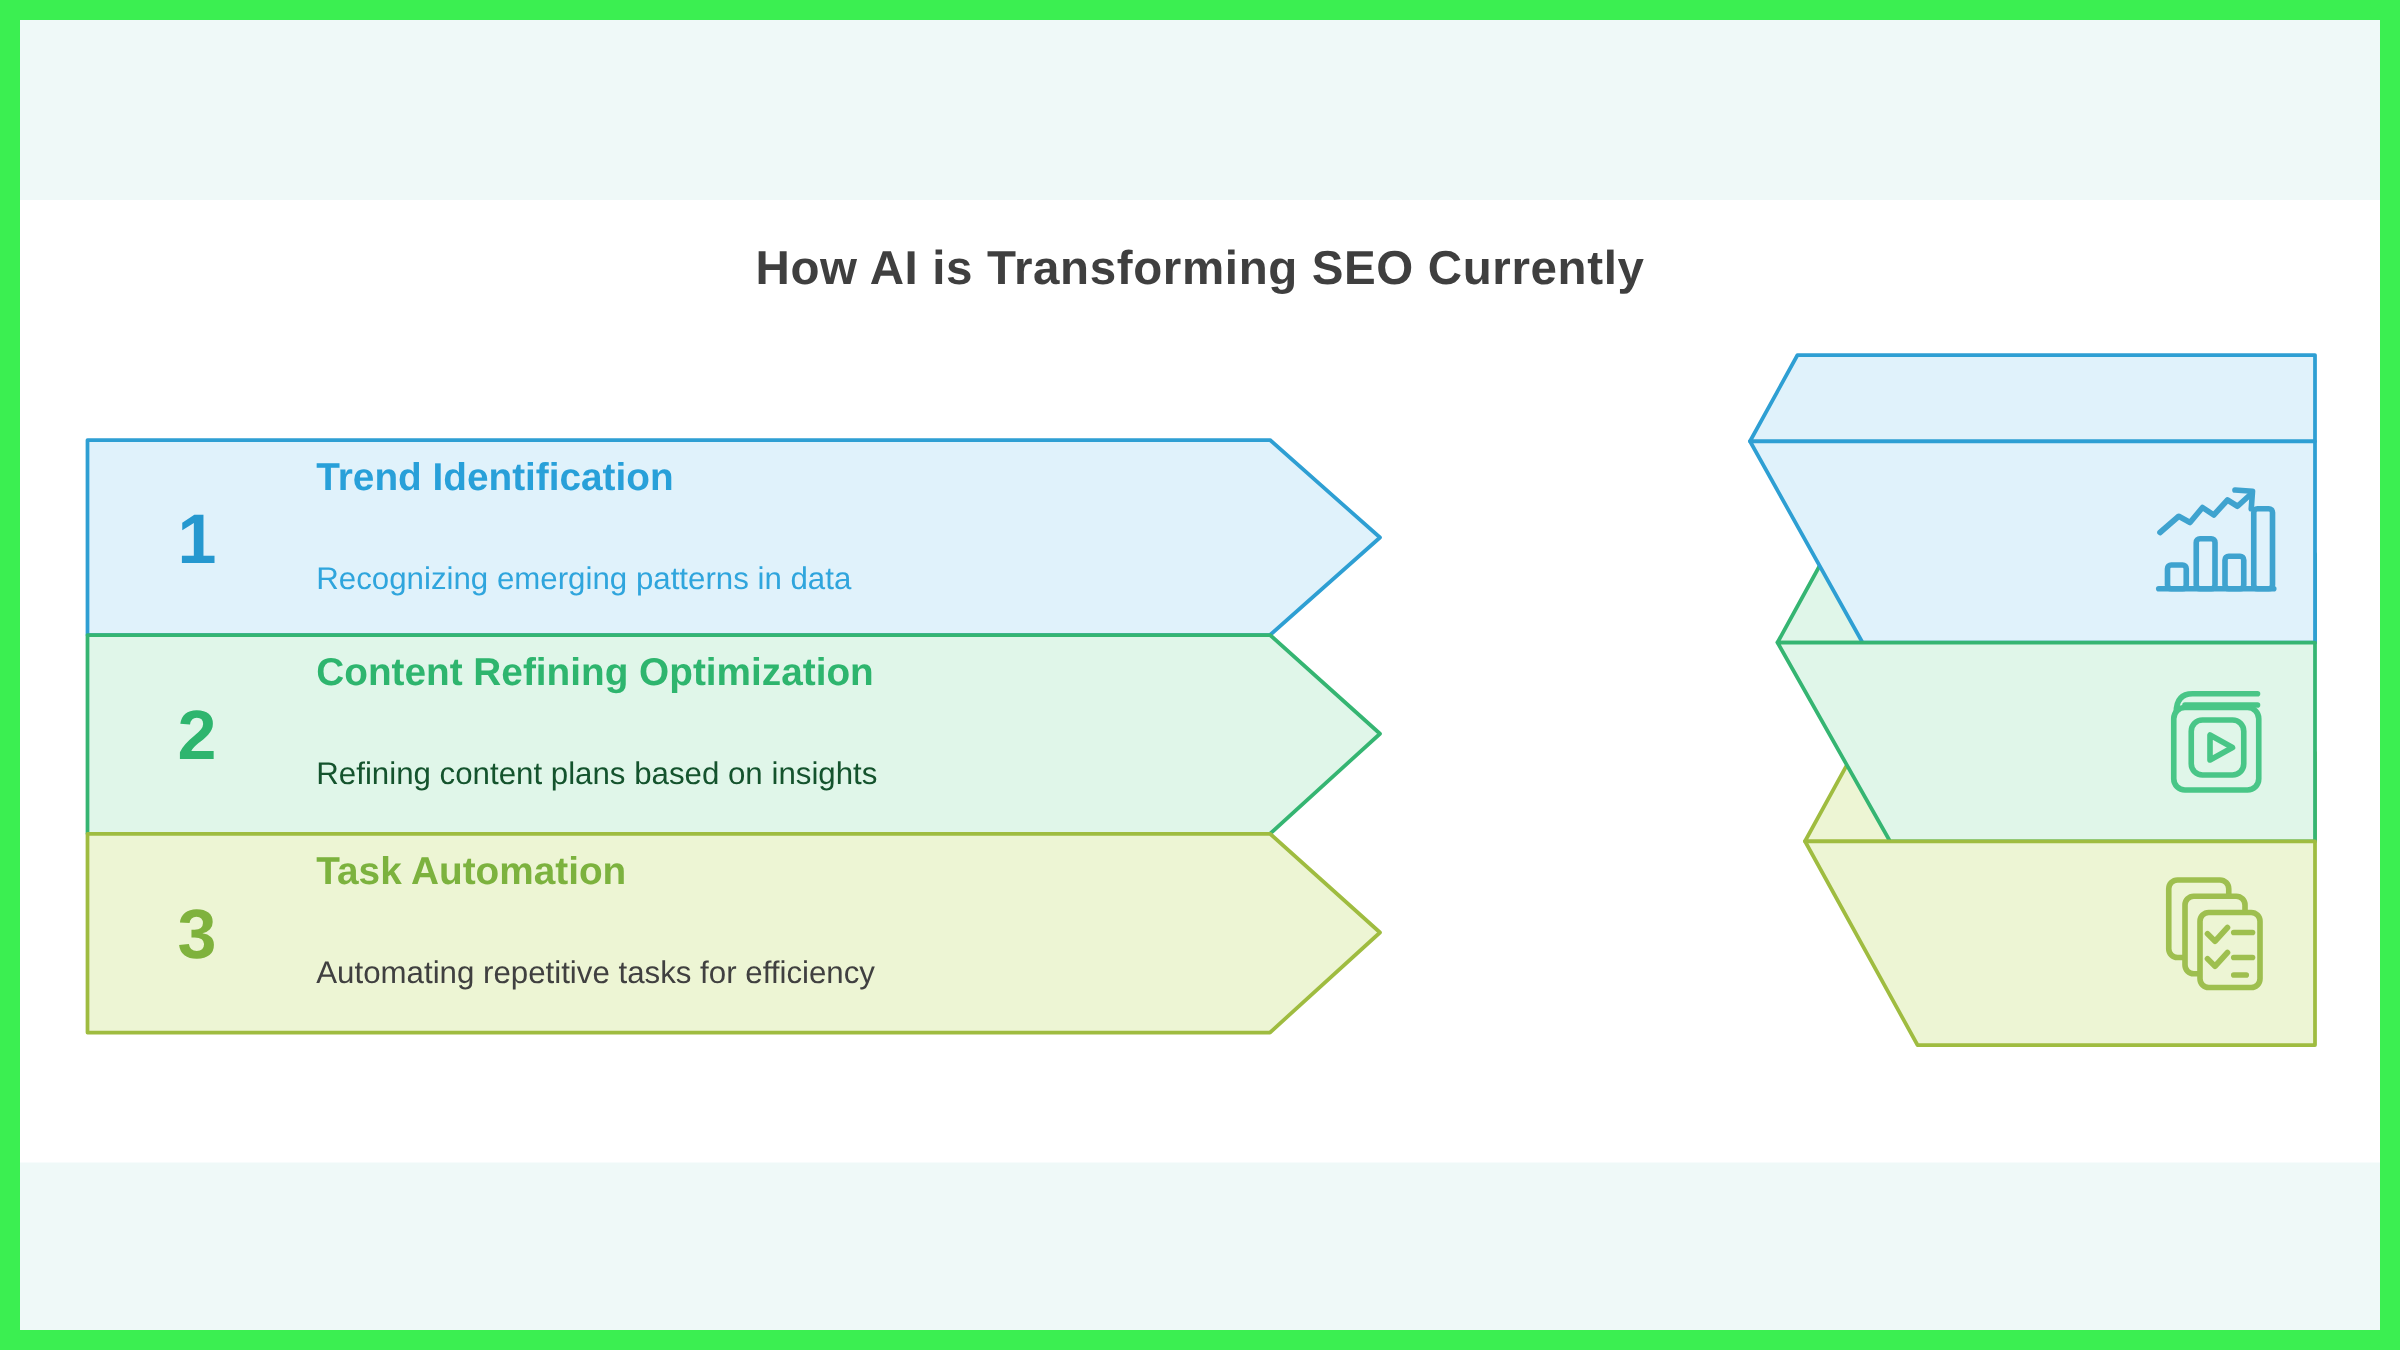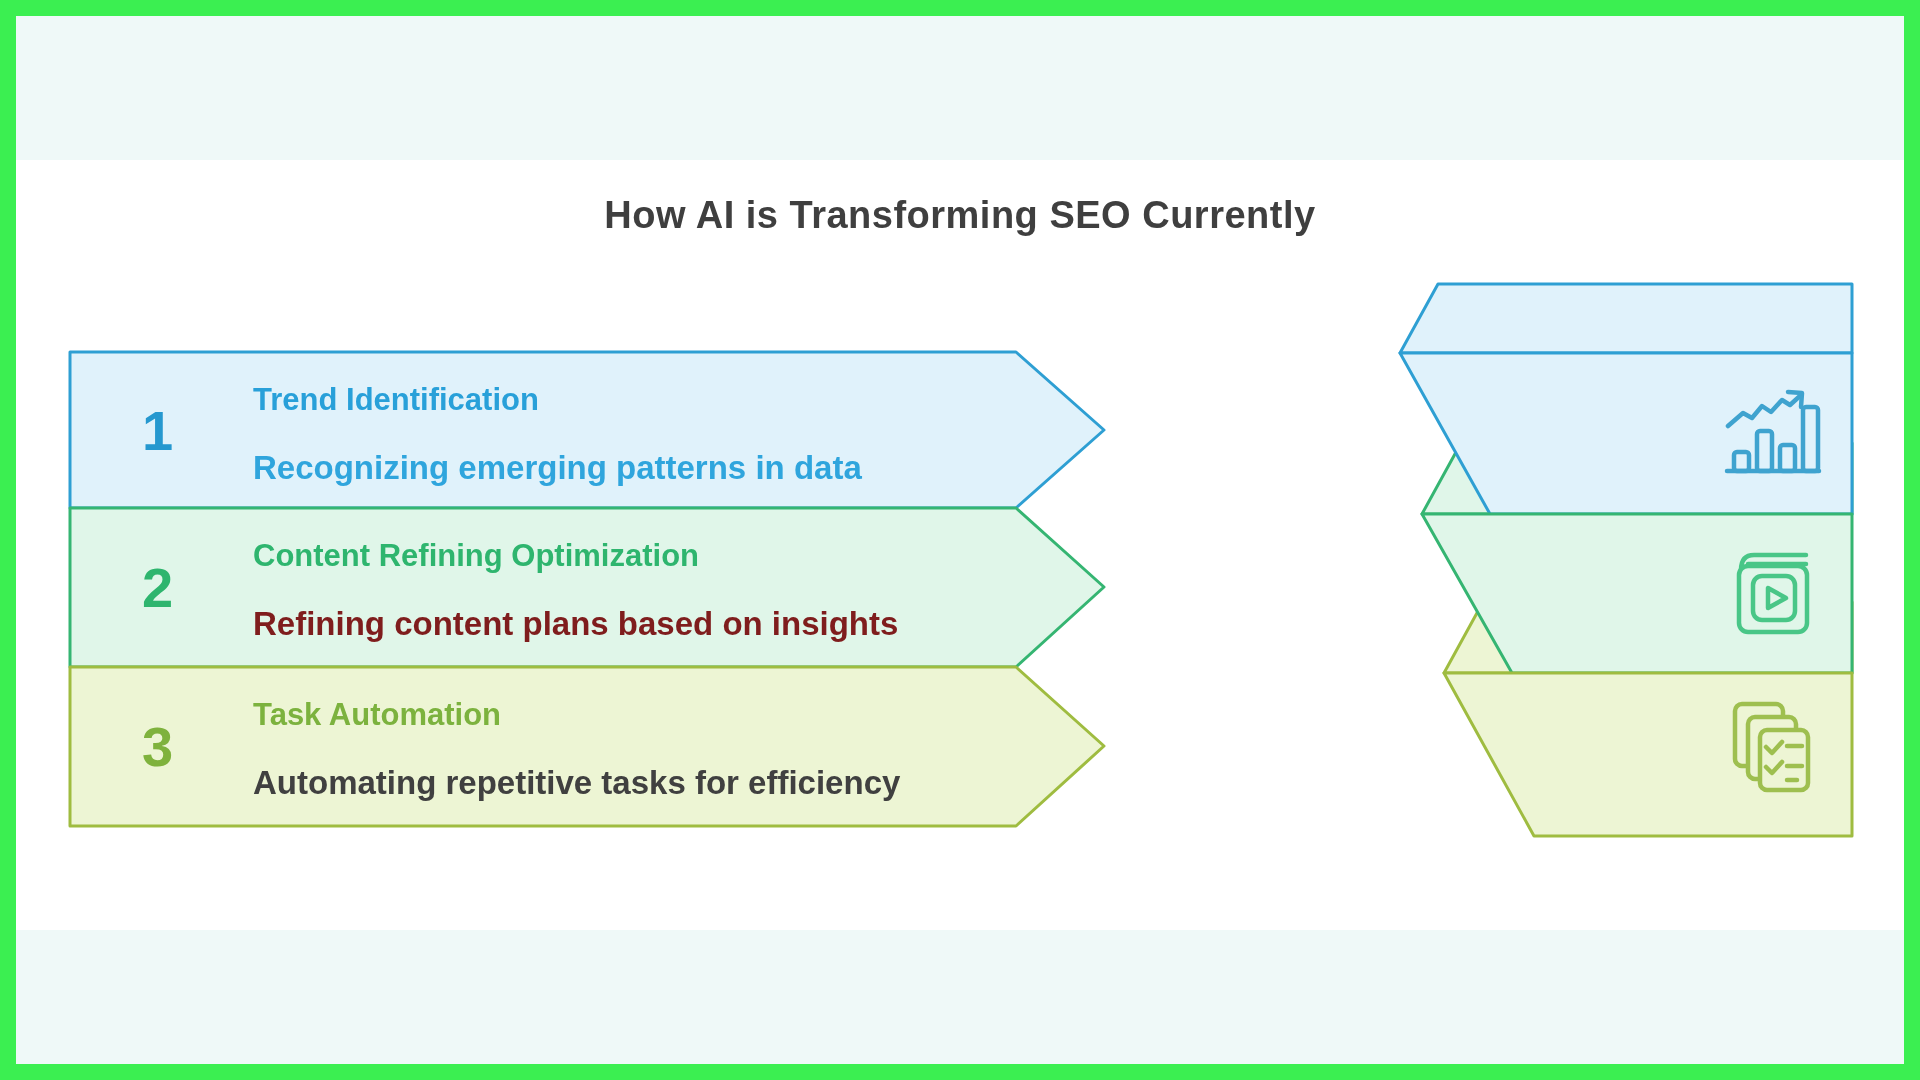--- a/index.html
+++ b/index.html
@@ -17,24 +17,24 @@
   .shapes { position:absolute; left:0; top:0; width:1920px; height:1080px; }
   .step   { position:absolute; left:70px; width:946px; }
   .step-1 { top:352px; height:156px; }
   .step-2 { top:508px; height:159px; }
   .step-3 { top:667px; height:159px; }
   .num {
     position:absolute; left:0; top:0; width:175px; height:100%;
     display:flex; align-items:center; justify-content:center;
     font-size:56px; font-weight:bold;
   }
-  .heading { position:absolute; left:183px; top:30px; font-size:31px; font-weight:bold; white-space:nowrap; }
-  .sub     { position:absolute; left:183px; top:97px; font-size:33px; white-space:nowrap;font-weight:bold; }
+  .heading { position:absolute; left:183px; top:12px; font-size:31px; font-weight:bold; white-space:nowrap; }
+  .sub     { position:absolute; left:183px; top:97px; font-size:25px; white-space:nowrap; }
   .c-blue-h  { color:#28A0D9; } .c-blue-s  { color:#2FA5DD; } .c-blue-n  { color:#2598CF; }
-  .c-green-h { color:#2EB56E; } .c-green-s { color:#7f1d1d; } .c-green-n { color:#2EB56E; }
+  .c-green-h { color:#2EB56E; } .c-green-s { color:#14532d; } .c-green-n { color:#2EB56E; }
   .c-olive-h { color:#7CB23E; } .c-olive-s { color:#404040; } .c-olive-n { color:#7FB23D; }
 </style>
 </head>
 <body>
 
 <div class="stage">
   <div class="inner"></div>
   <div class="panel"></div>
 
   <div class="title">How AI is Transforming SEO Currently</div>

